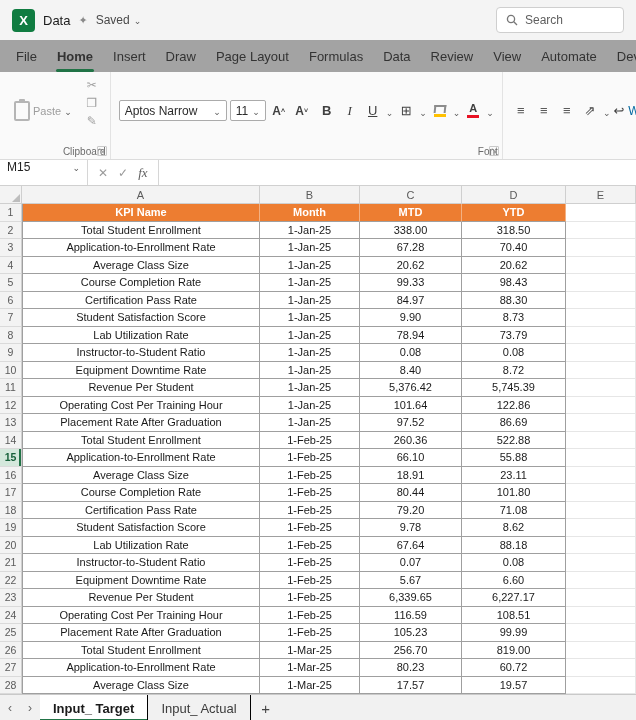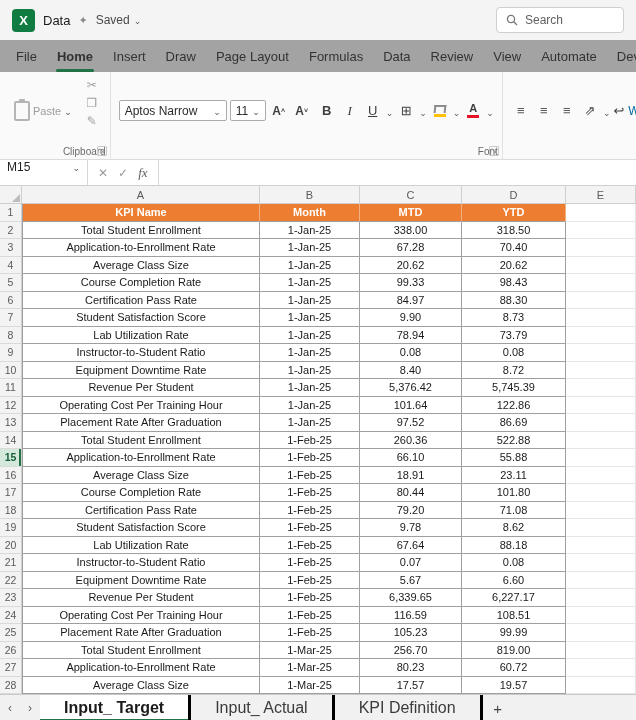--- a/index.html
+++ b/index.html
@@ -101,22 +101,22 @@
   .cell.a { border-left:1px solid #9f9f9f; }
   .cell.head { background:#ED7D31; color:#fff; font-weight:bold;
     border-right:1px solid #f3b183; border-bottom:1px solid #9f9f9f; }
   .cell.ecell { border-right:1px solid #e6e6e6; border-bottom:1px solid #e6e6e6; border-left:none; }
 
   
   .sheetbar { height:27px; background:#f1f1f1; border-top:1px solid #c9c9c9;
     display:flex; align-items:stretch; }
   .snav { width:20px; display:flex; align-items:center; justify-content:center;
     color:#666; font-size:12px; }
-  .stab { padding:0 24px; display:flex; align-items:center; font-size:16px; color:#3b3b3b;
-    border-right:3px solid #000000; white-space:nowrap; }
+  .stab { padding:0 13px; display:flex; align-items:center; font-size:13px; color:#3b3b3b;
+    border-right:1px solid #000000; white-space:nowrap; }
   .stab.active { background:#fff; font-weight:bold; color:#1b1b1b;
     box-shadow:inset 0 -2px 0 #217346; }
   .addsheet { width:30px; display:flex; align-items:center; justify-content:center;
     font-size:15px; color:#444; }
 </style>
 </head>
 <body>
 
 <div class="titlebar">
   <div class="logo">X</div>
@@ -500,15 +500,14 @@
         <div class="cell e ecell"></div>
       </div>
     </div>
 </div>
 
 <div class="sheetbar">
   <span class="snav">‹</span>
   <span class="snav">›</span>
   <span class="stab active">Input_ Target</span>
   <span class="stab">Input_ Actual</span>
-  <span class="stab">KPI Definition</span>
   <span class="addsheet">+</span>
 </div>
 
 </body></html>

